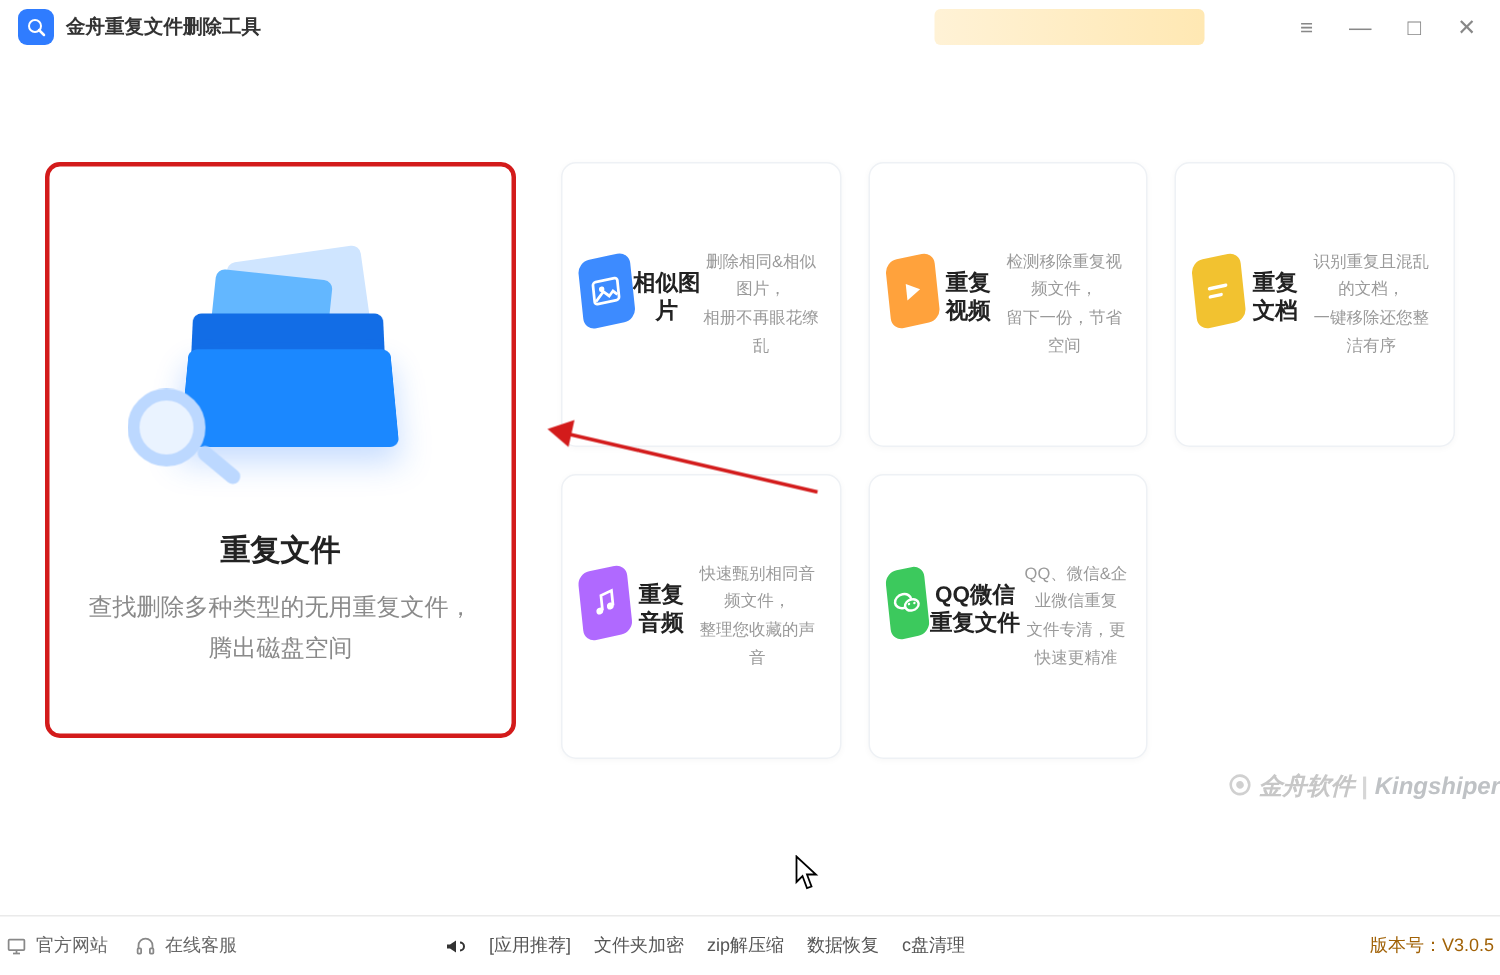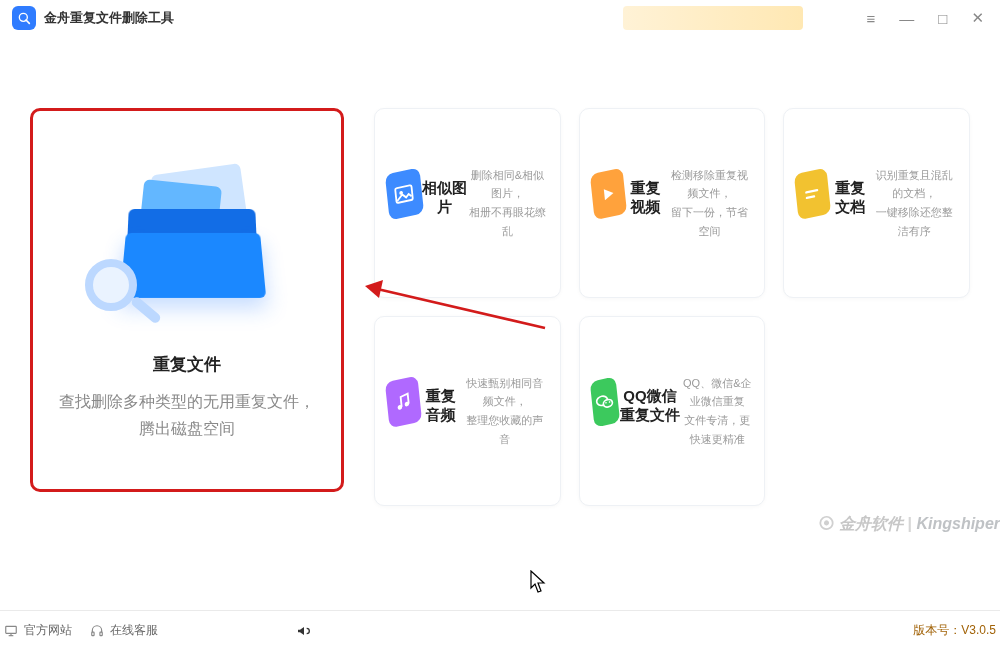--- a/index.html
+++ b/index.html
@@ -19,21 +19,21 @@
 
   .main-card { width: 314px; height: 384px; background: #fff; border: 3px solid #d31b1b; border-radius: 10px; padding: 26px 18px; text-align: center; display: flex; flex-direction: column; align-items: center; }
   .main-illus { width: 220px; height: 180px; position: relative; margin-top: 10px; }
   .main-illus .box-back { position: absolute; width: 130px; height: 80px; background: #126de6; border-radius: 6px; bottom: 40px; left: 50px; transform: perspective(300px) rotateX(12deg); }
   .main-illus .box-front { position: absolute; width: 140px; height: 70px; background: #1b88ff; border-radius: 6px; bottom: 28px; left: 46px; transform: perspective(300px) rotateX(22deg); box-shadow: 0 10px 20px rgba(30,120,255,0.25); }
   .main-illus .sheet { position: absolute; width: 90px; height: 70px; background: #cfe5ff; border-radius: 6px; top: 22px; left: 78px; transform: rotate(-8deg); }
   .main-illus .sheet2 { position: absolute; width: 78px; height: 62px; background: #63b7ff; border-radius: 6px; top: 36px; left: 64px; transform: rotate(6deg); }
   .main-illus .mag { position: absolute; left: 8px; bottom: 16px; }
   .main-illus .mag .ring { width: 52px; height: 52px; border: 8px solid #bcd8ff; border-radius: 50%; background: #eaf3ff; }
   .main-illus .mag .handle { position: absolute; width: 34px; height: 10px; background: #bcd8ff; border-radius: 5px; transform: rotate(40deg); left: 44px; top: 46px; }
-  .main-title { font-size: 17px; font-weight: bold; color: #222; margin-top: 26px; }
+  .main-title { font-size: 20px; font-weight: bold; color: #222; margin-top: 26px; }
   .main-desc { font-size: 16px; color: #8a8a8a; line-height: 1.7; margin-top: 12px; }
 
   .card { background: #fff; border: 1px solid #eef1f5; border-radius: 10px; box-shadow: 0 1px 4px rgba(0,0,0,0.03); padding: 22px 12px; text-align: center; display: flex; align-items: center; cursor: pointer; }
   .card .ic { width: 46px; height: 46px; border-radius: 8px; display: flex; align-items: center; justify-content: center; margin-bottom: 18px; transform: rotate(-6deg) skewY(-6deg); }
   .card .ic svg { width: 22px; height: 22px; }
   .card .ct { font-size: 15px; font-weight: bold; color: #222; margin-bottom: 10px; }
   .card .cd { font-size: 11px; color: #9a9a9a; line-height: 1.7; }
   .ic-blue { background: #3d8bff; }
   .ic-orange { background: #ffa23c; }
   .ic-teal { background: #27c6d9; }
@@ -184,16 +184,23 @@
         <path d="M4 14v-3a8 8 0 0 1 16 0v3"></path>
         <rect x="3" y="14" width="4" height="6" rx="1"></rect>
         <rect x="17" y="14" width="4" height="6" rx="1"></rect>
       </svg>
     <span>在线客服</span>
   </div>
   <svg class="rec-ic" width="16" height="16" viewBox="0 0 24 24" fill="#333">
       <path d="M3 10v4h3l6 4V6L6 10H3z"></path>
       <path d="M16 8a4 4 0 0 1 0 8" fill="none" stroke="#333" stroke-width="2"></path>
     </svg>
+  <div class="links">
+    <span>[应用推荐]</span>
+    <span>文件夹加密</span>
+    <span>zip解压缩</span>
+    <span>数据恢复</span>
+    <span>c盘清理</span>
+  </div>
   <div class="ver">
     <span>版本号：</span><span>V3.0.5</span>
   </div>
 </div>
 
 </body></html>

